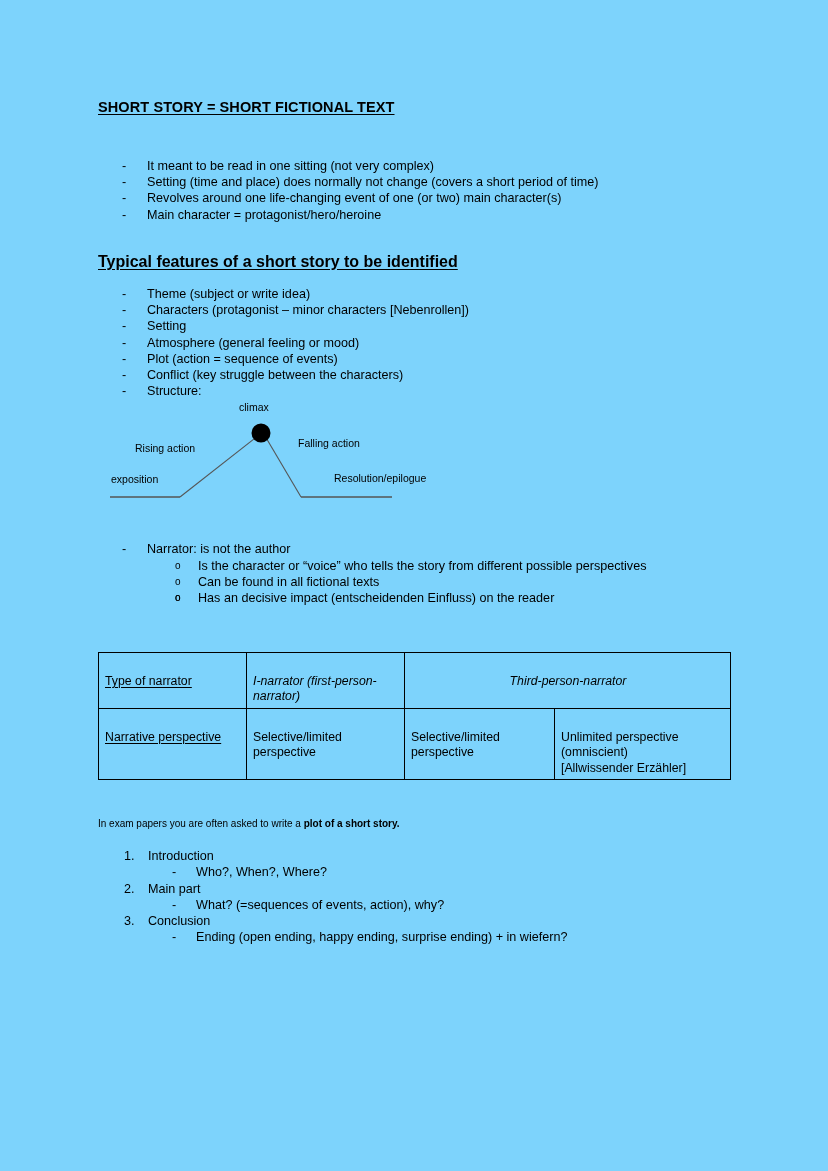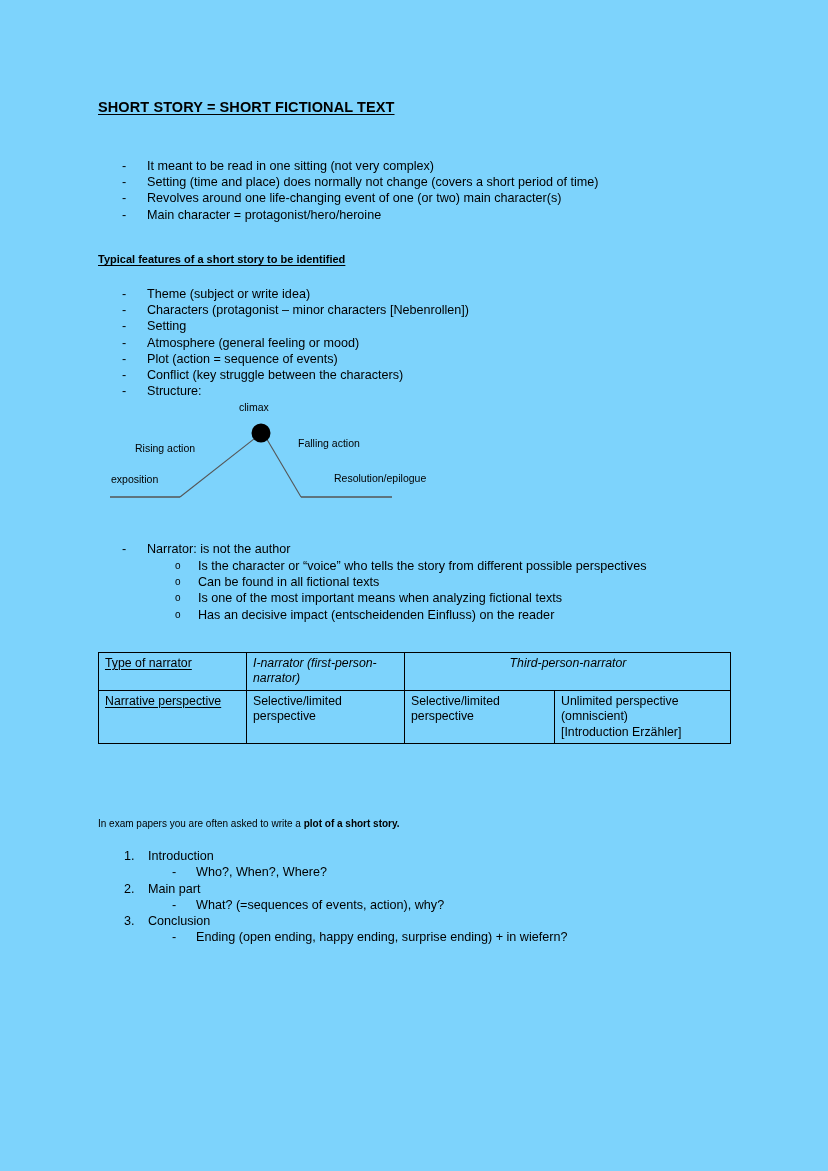--- a/index.html
+++ b/index.html
@@ -31,21 +31,21 @@
     font-size: 14.5px;
     font-weight: bold;
     letter-spacing: 0.1px;
     text-decoration: underline;
     text-underline-offset: 2px;
     white-space: nowrap;
   }
   .section-heading {
     position: absolute;
     left: 98px;
-    font-size: 11px;
+    font-size: 16px;
     font-weight: bold;
     text-decoration: underline;
     text-underline-offset: 2px;
     white-space: nowrap;
   }
 
   
   .dash-list {
     position: absolute;
     margin: 0;
@@ -145,21 +145,21 @@
     position: absolute;
     left: 98px;
     top: 652px;
     border-collapse: collapse;
     table-layout: fixed;
     width: 632px;
   }
   .narr-table td {
     border: 1px solid #000000;
     vertical-align: top;
-    padding: 3px 5px 3px 6px;
+    padding: 21px 5px 3px 6px;
     font-size: 12.3px;
     line-height: 15.4px;
   }
   .narr-table .r1 td { height: 27px; }
   .narr-table .r2 td { height: 42px; }
   .u { text-decoration: underline; text-underline-offset: 2px; }
   .i { font-style: italic; }
   .ctr { text-align: center; }
 
   
@@ -264,21 +264,20 @@
     <li>
       <span class="mk">o</span>
       <span>Is the character or “voice” who tells the story from different possible perspectives</span>
     </li>
     <li>
       <span class="mk">o</span>
       <span>Can be found in all fictional texts</span>
     </li>
     <li>
       <span class="mk">o</span>
-      <span>Is one of the most important means when analyzing fictional texts</span>
     </li>
     <li>
       <span class="mk">o</span>
       <span>Has an decisive impact (entscheidenden Einfluss) on the reader</span>
     </li>
   </ul>
 
   <table class="narr-table">
     <colgroup>
       <col style="width:148px">
@@ -304,21 +303,21 @@
         </td>
         <td>
           <span>Selective/limited perspective</span>
         </td>
         <td>
           <span>Selective/limited perspective</span>
         </td>
         <td>
           <span>Unlimited perspective</span><br>
           <span>(omniscient)</span><br>
-          <span>[Introduction Erzähler]</span>
+          <span>[Allwissender Erzähler]</span>
         </td>
       </tr>
     </tbody>
   </table>
 
   <div class="exam-line">
     <span>In exam papers you are often asked to write a </span><b>plot of a short story.</b>
   </div>
 
   <div class="num-list" style="left:124px; top:848px;">

